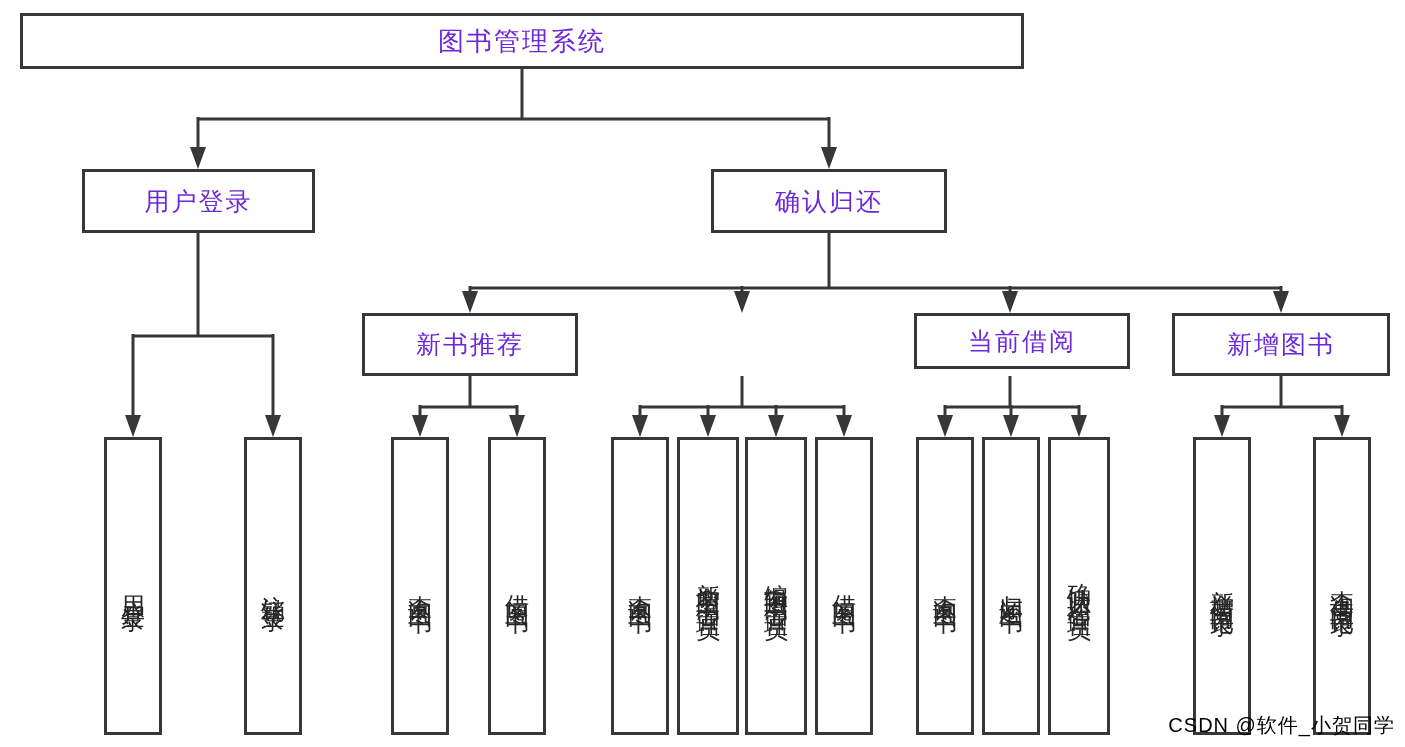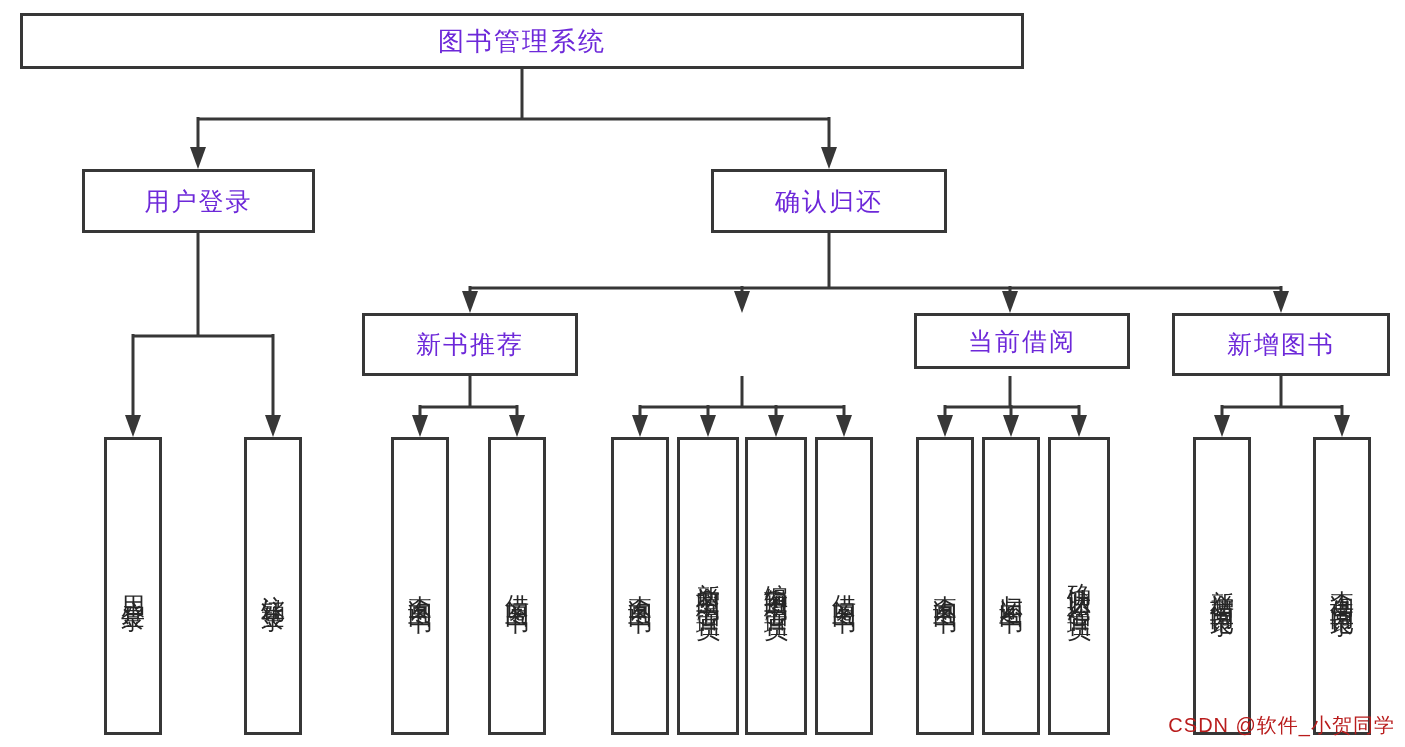--- a/index.html
+++ b/index.html
@@ -50,21 +50,21 @@
     letter-spacing: 5px;
     line-height: 1;
     white-space: nowrap;
     color: #262626;
   }
   .watermark {
     position: absolute;
     right: 10px;
     bottom: 8px;
     font-size: 20px;
-    color: #b91c1c;
+    color: #000000;
     letter-spacing: 1px;
     z-index: 2;
     white-space: nowrap;
   }
 </style>
 </head>
 <body>
 
 <div id="stage">
 

